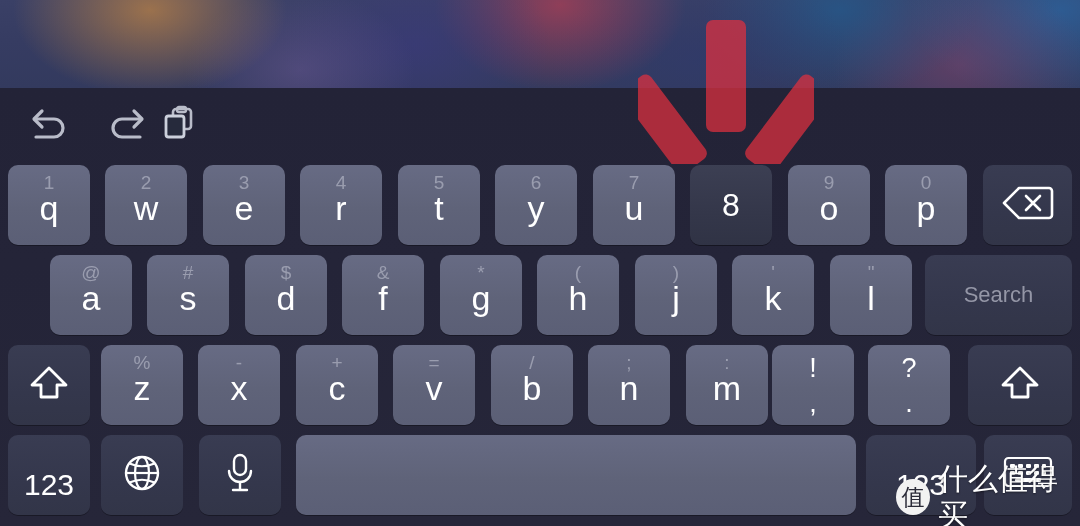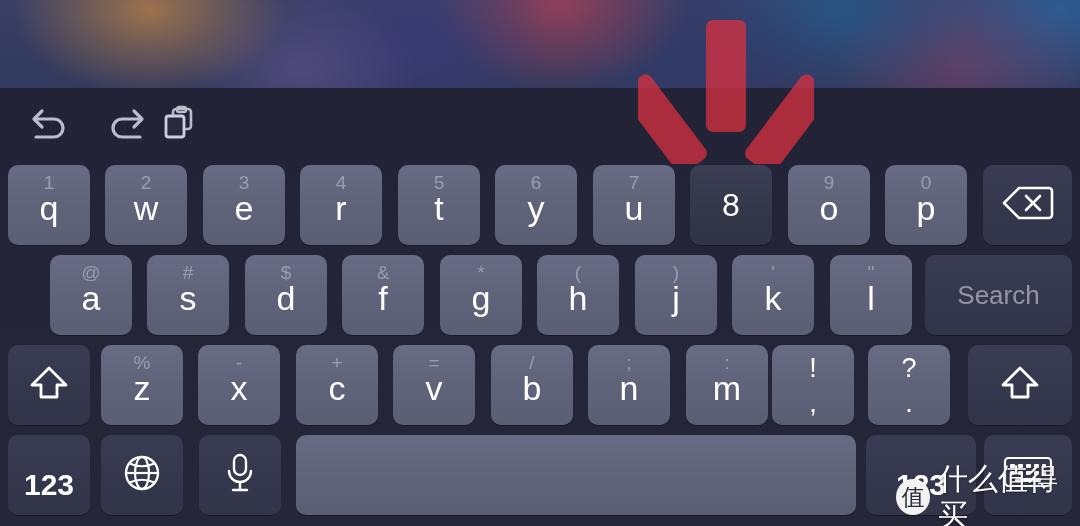--- a/index.html
+++ b/index.html
@@ -123,28 +123,28 @@
     position: absolute;
     bottom: 8px;
     left: 0; right: 0;
     text-align: center;
     font-size: 27px;
     line-height: 27px;
     color: #ffffff;
   }
 
   .key .label {
-    font-size: 26px;
+    font-size: 22px;
     color: #9496a6;
     font-weight: 400;
   }
   .key .label-white {
     font-size: 30px;
     color: #ffffff;
-    font-weight: 700;
+    font-weight: 400;
     margin-top: 20px;
   }
 
   
   #arrow {
     position: absolute;
     left: 638px; top: 18px;
     width: 176px; height: 146px;
     pointer-events: none;
   }

